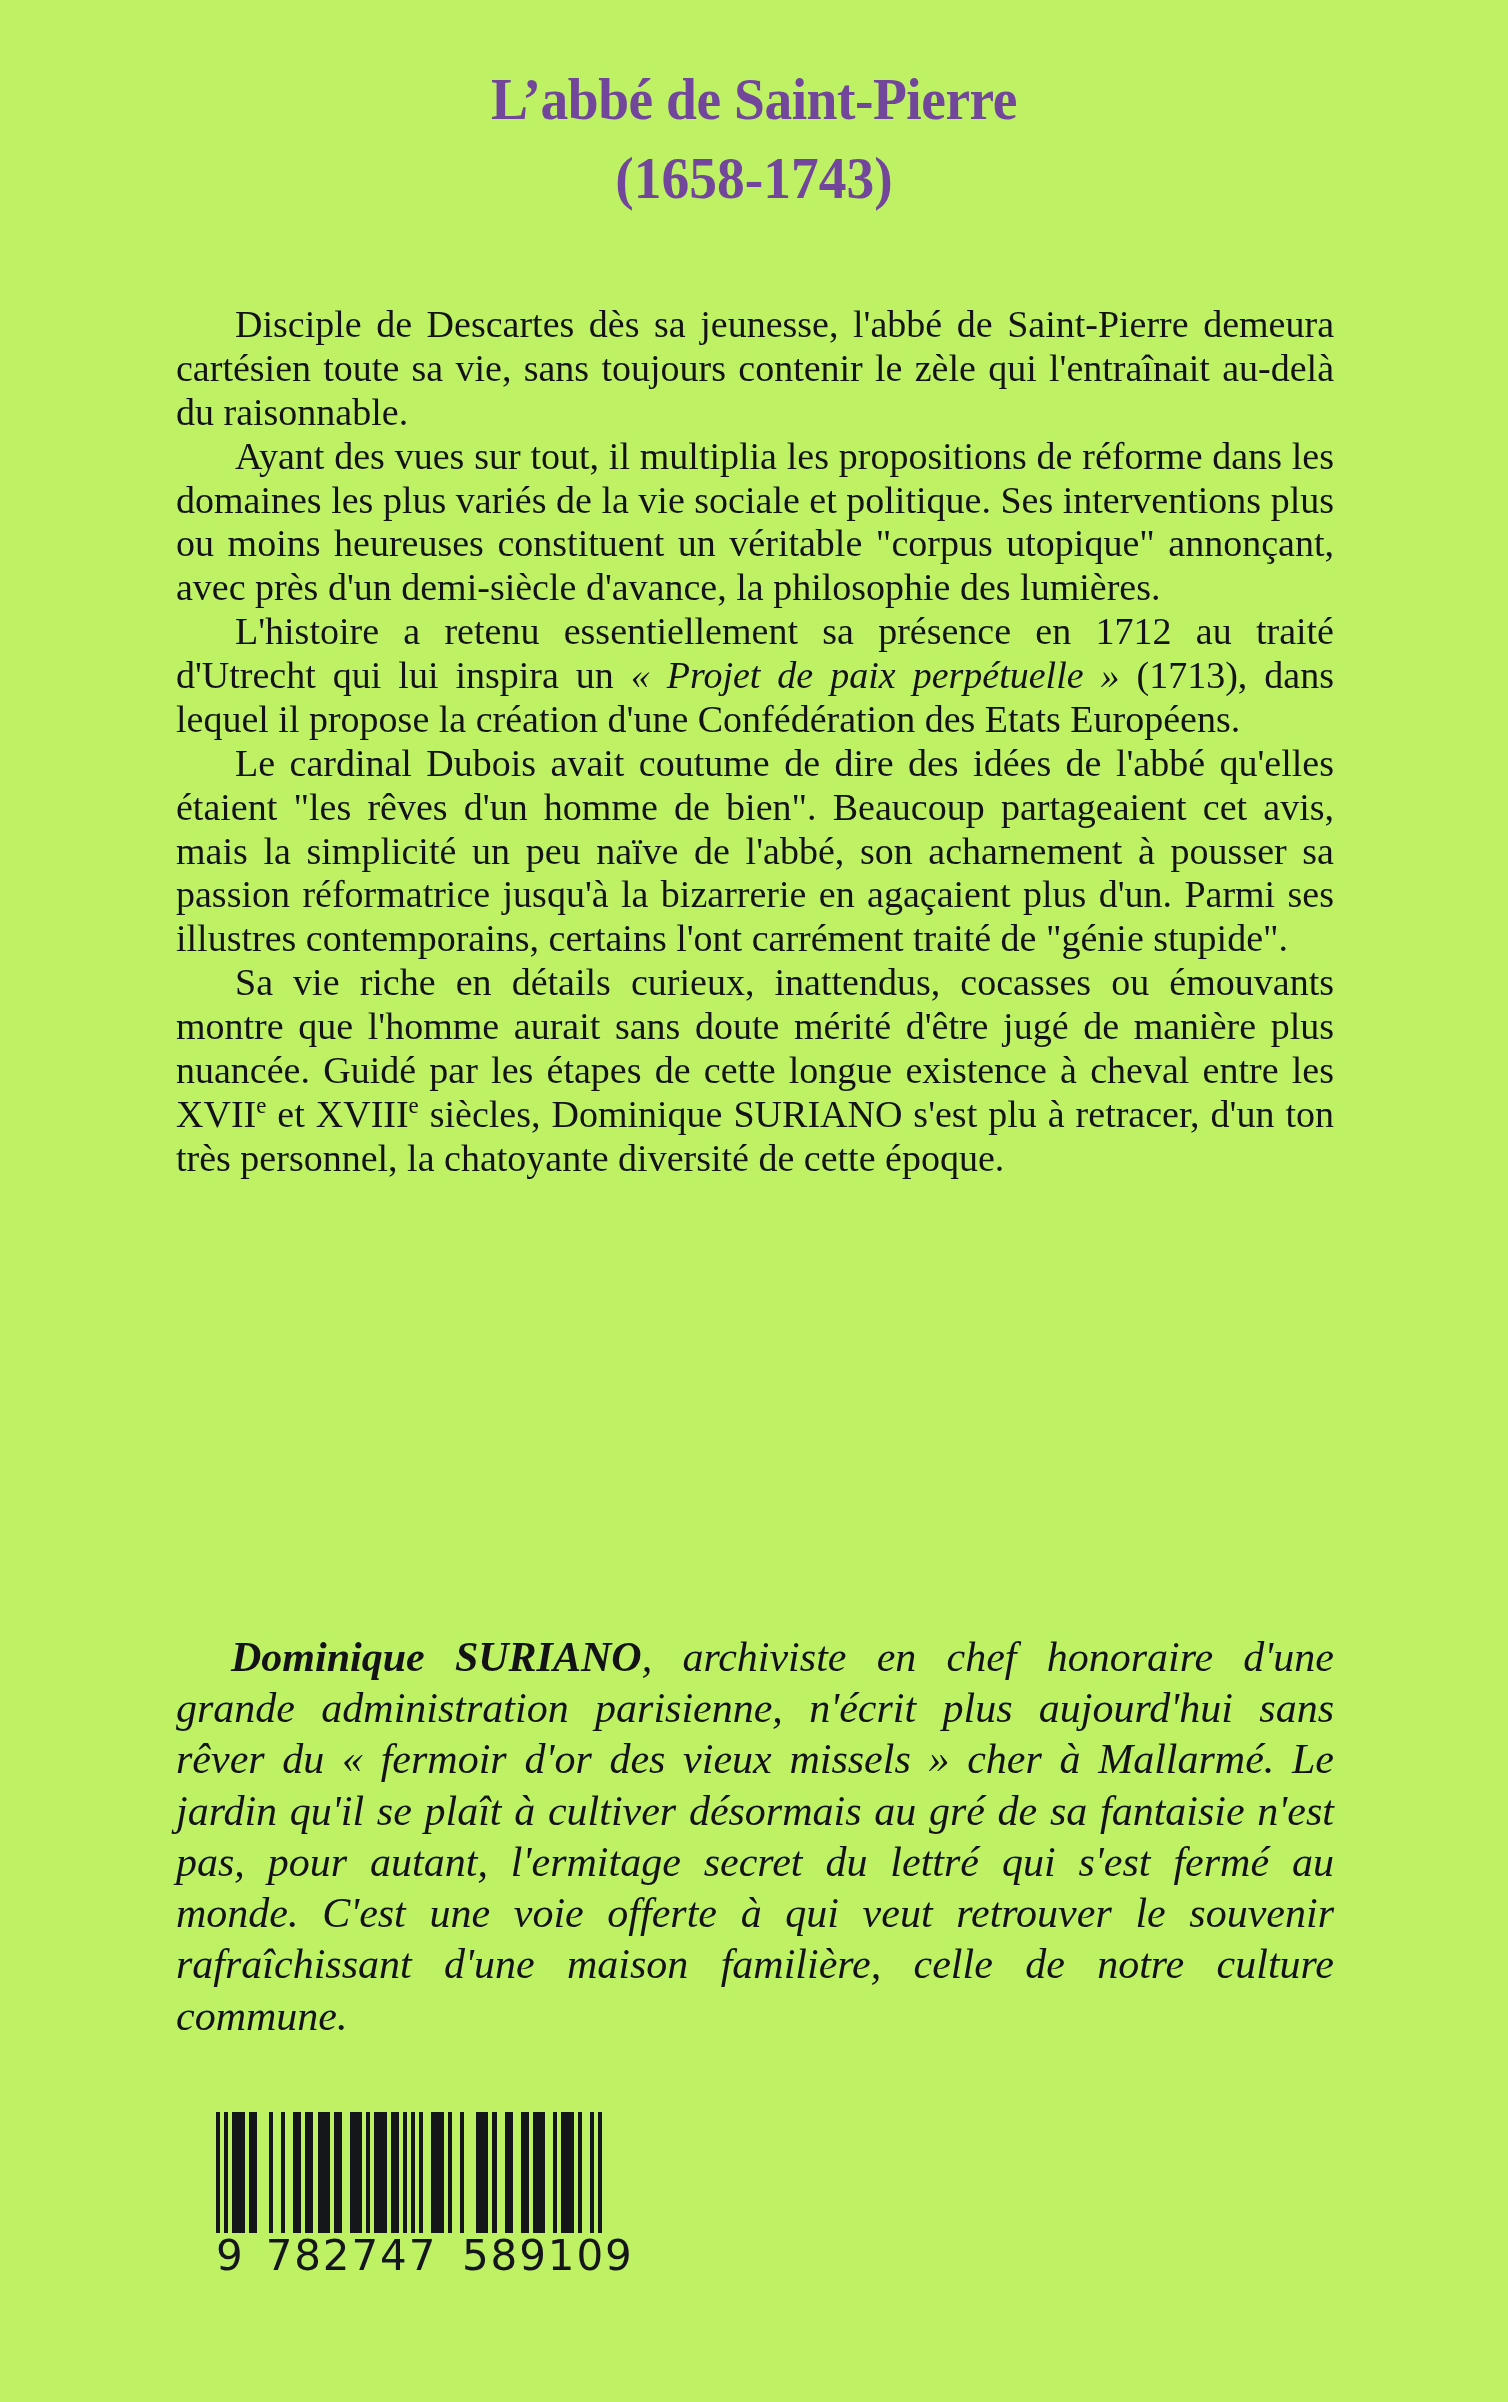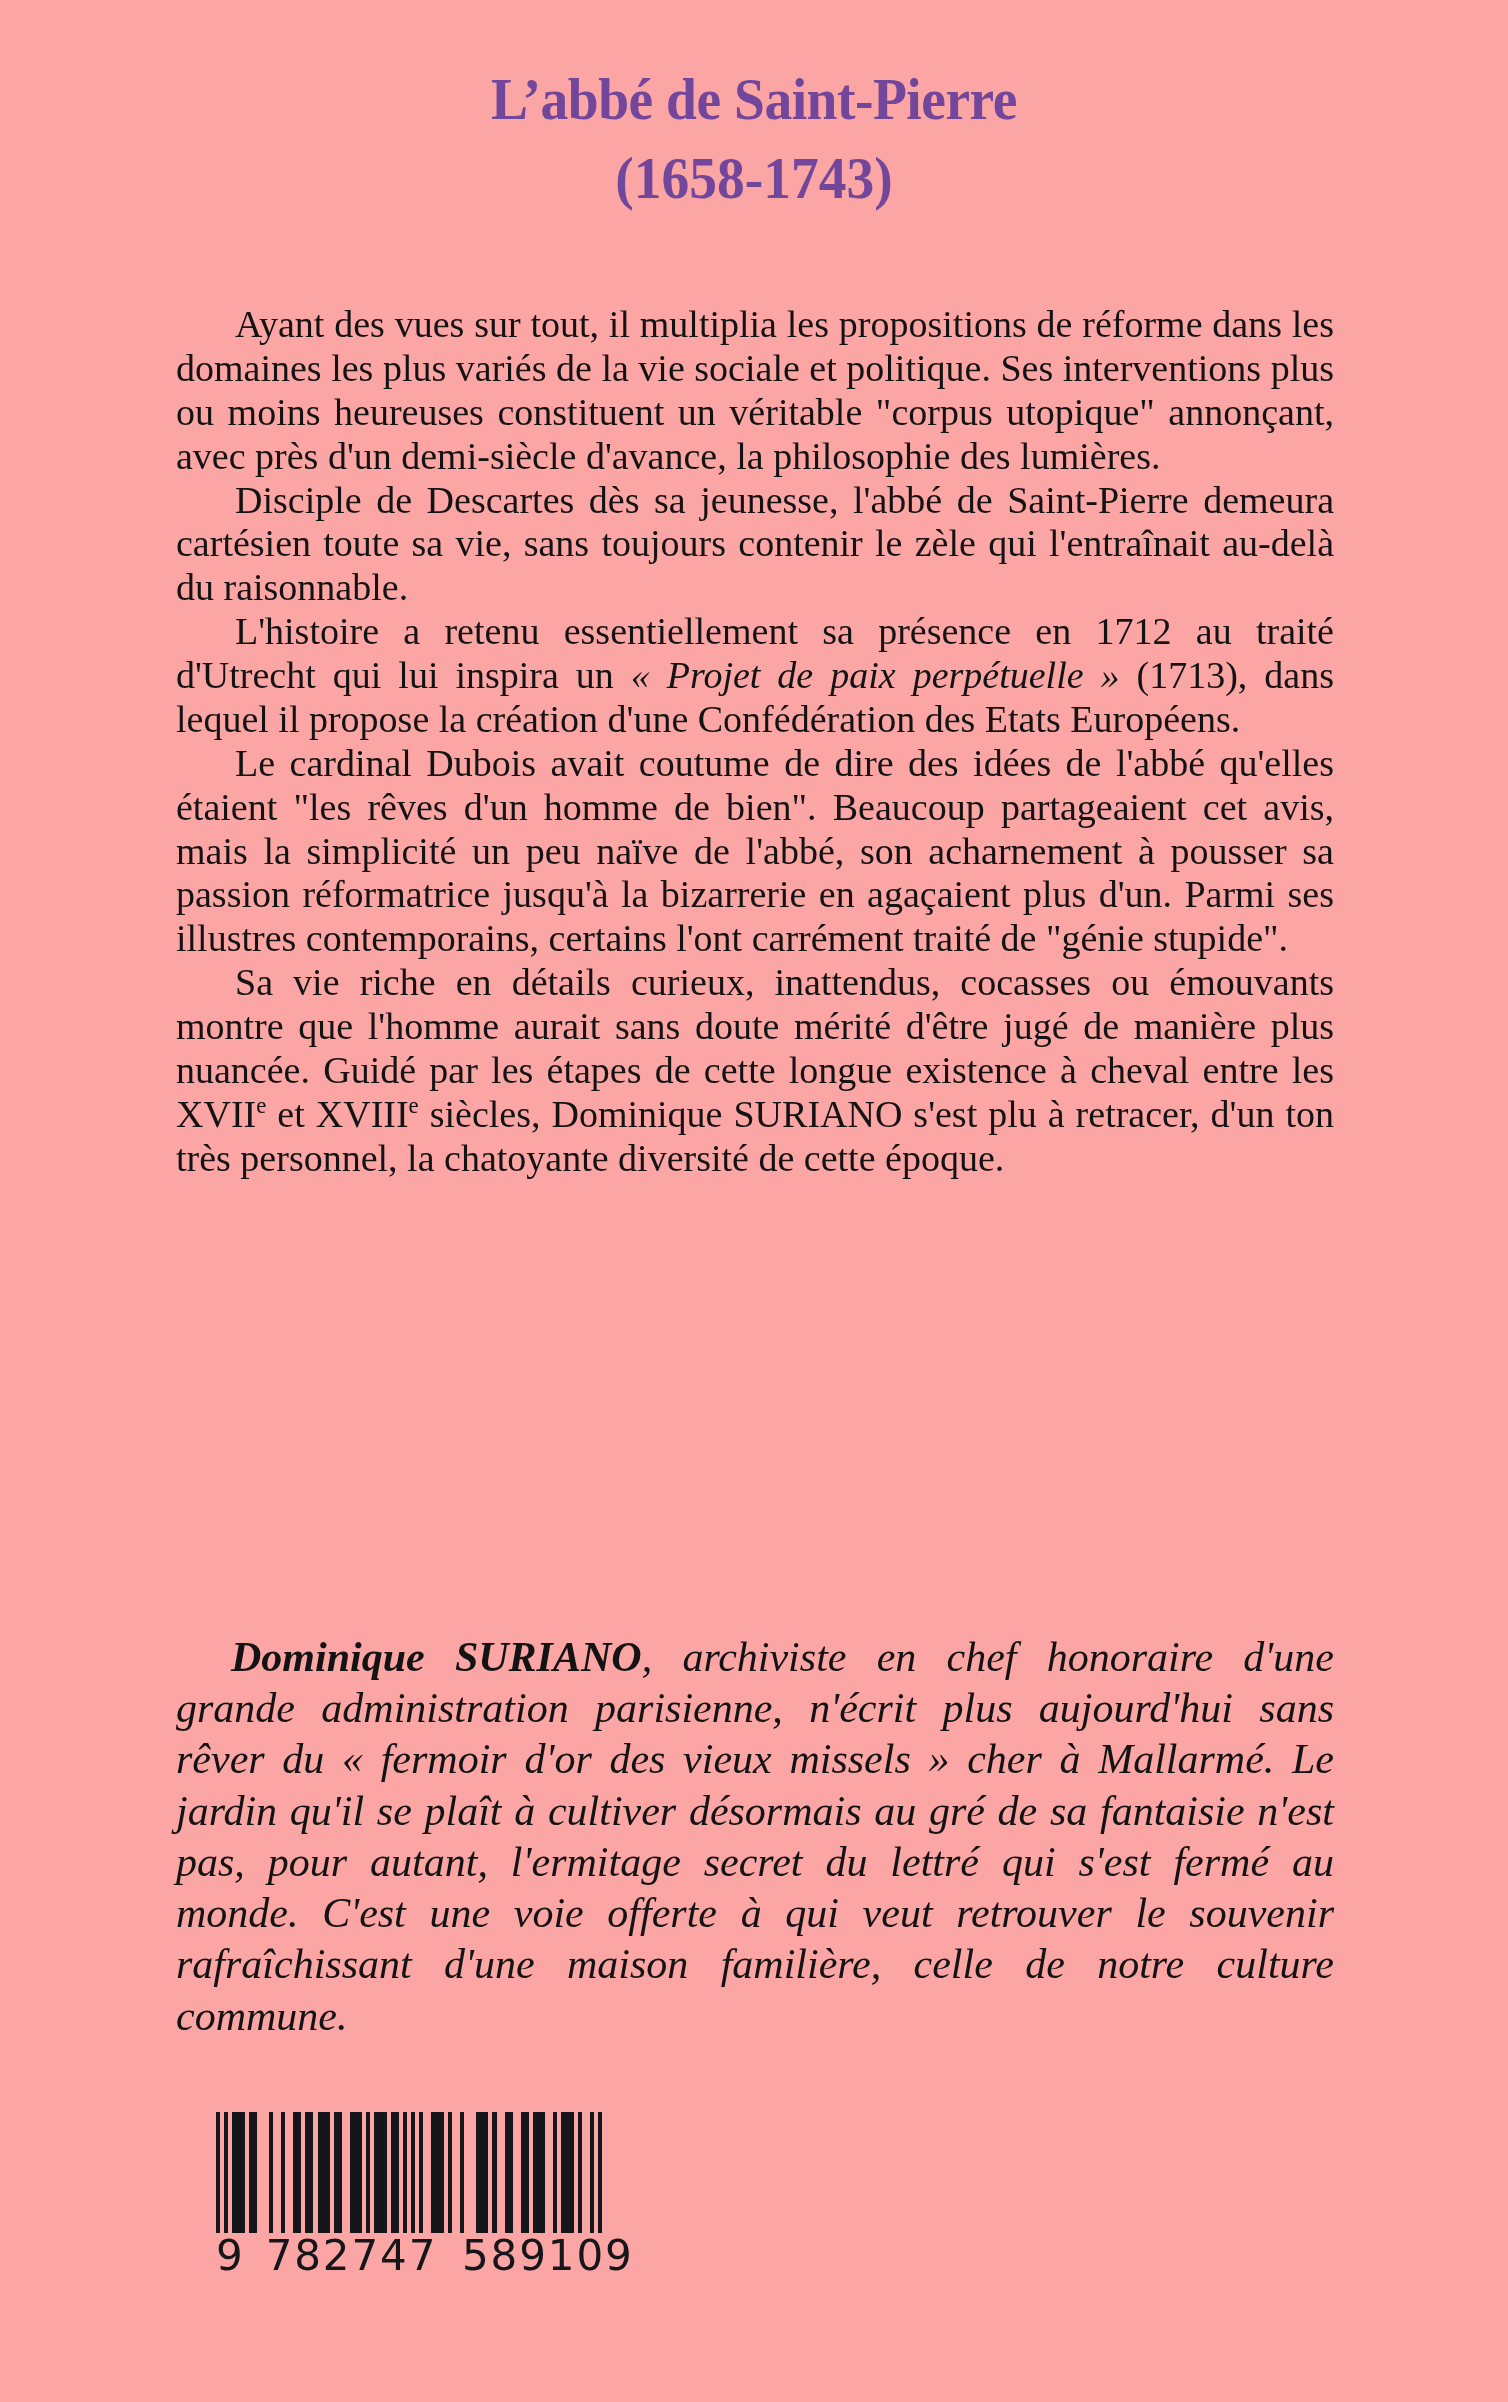--- a/index.html
+++ b/index.html
@@ -12,21 +12,21 @@
     height: 2403px;
     font-family: "Liberation Serif", "DejaVu Serif", serif;
     color: #111111;
     position: relative;
     overflow: hidden;
   }
 
   .page {
     position: absolute;
     inset: 0;
-    background: #fca5a5;
+    background: #bef264;
   }
 
   
   .title-block {
     position: absolute;
     top: 68px;
     left: 0;
     width: 1508px;
     text-align: center;
   }
@@ -150,22 +150,22 @@
 <body>
 
 <div class="page">
 
   <div class="title-block">
     <h1 class="book-title">L’abbé de Saint-Pierre</h1>
     <div class="book-dates">(1658-1743)</div>
   </div>
 
   <div class="blurb">
+    <p>Disciple de Descartes dès sa jeunesse, l'abbé de Saint-Pierre demeura cartésien toute sa vie, sans toujours contenir le zèle qui l'entraînait au-delà du raisonnable.</p>
     <p>Ayant des vues sur tout, il multiplia les propositions de réforme dans les domaines les plus variés de la vie sociale et politique. Ses interventions plus ou moins heureuses constituent un véritable "corpus utopique" annonçant, avec près d'un demi-siècle d'avance, la philosophie des lumières.</p>
-    <p>Disciple de Descartes dès sa jeunesse, l'abbé de Saint-Pierre demeura cartésien toute sa vie, sans toujours contenir le zèle qui l'entraînait au-delà du raisonnable.</p>
     <p><span>L'histoire a retenu essentiellement sa présence en 1712 au traité d'Utrecht qui lui inspira un </span><em>« Projet de paix perpétuelle »</em><span> (1713), dans lequel il propose la création d'une Confédération des Etats Européens.</span></p>
     <p>Le cardinal Dubois avait coutume de dire des idées de l'abbé qu'elles étaient "les rêves d'un homme de bien". Beaucoup partageaient cet avis, mais la simplicité un peu naïve de l'abbé, son acharnement à pousser sa passion réformatrice jusqu'à la bizarrerie en agaçaient plus d'un. Parmi ses illustres contemporains, certains l'ont carrément traité de "génie stupide".</p>
     <p><span>Sa vie riche en détails curieux, inattendus, cocasses ou émouvants montre que l'homme aurait sans doute mérité d'être jugé de manière plus nuancée. Guidé par les étapes de cette longue existence à cheval entre les XVII</span><sup>e</sup><span> et XVIII</span><sup>e</sup><span> siècles, Dominique SURIANO s'est plu à retracer, d'un ton très personnel, la chatoyante diversité de cette époque.</span></p>
   </div>
 
   <div class="bio">
     <p><span class="author-name">Dominique SURIANO</span><span>, archiviste en chef honoraire d'une grande administration parisienne, n'écrit plus aujourd'hui sans rêver du « fermoir d'or des vieux missels » cher à Mallarmé. Le jardin qu'il se plaît à cultiver désormais au gré de sa fantaisie n'est pas, pour autant, l'ermitage secret du lettré qui s'est fermé au monde. C'est une voie offerte à qui veut retrouver le souvenir rafraîchissant d'une maison familière, celle de notre culture commune.</span></p>
   </div>
 
   <div class="barcode-area">

